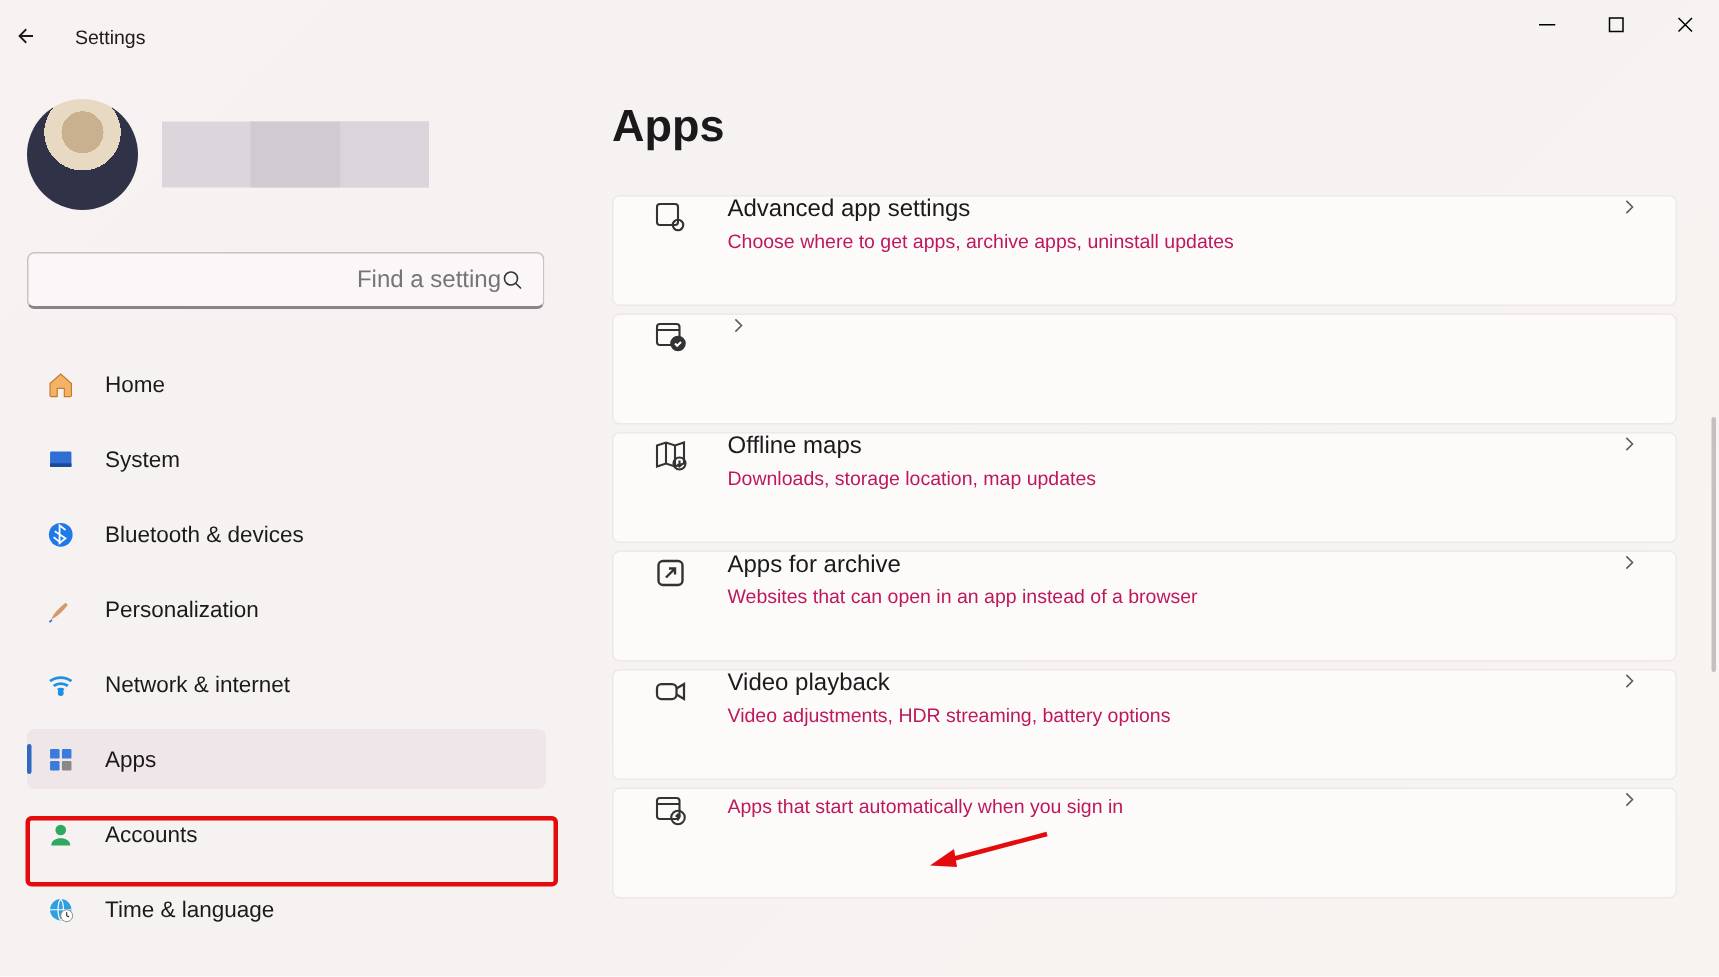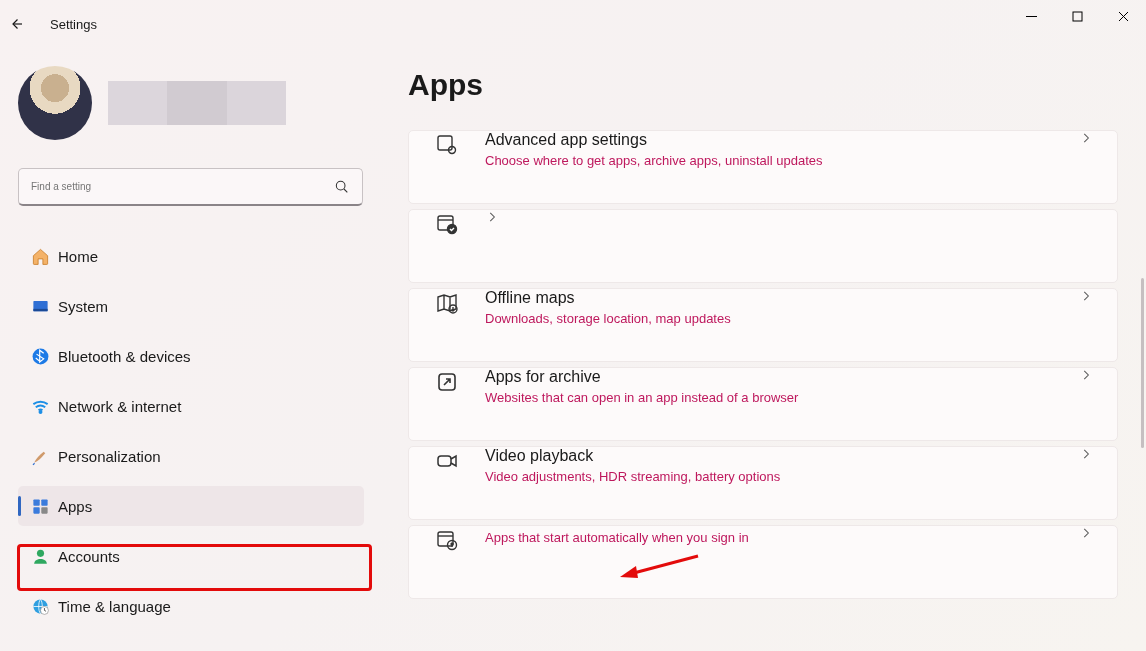--- a/index.html
+++ b/index.html
@@ -77,31 +77,32 @@
     display: flex;
     align-items: center;
     padding: 0 12px;
     background: #fbf7f8;
     margin-bottom: 30px;
   }
   .search-box input {
     flex: 1;
     border: none;
     background: transparent;
-    font-size: 10px;
+    font-size: 16px;
     outline: none;
     color: #5a5a5a;
+    text-align: right;
   }
 
   .nav { list-style: none; }
   .nav-item {
     height: 40px;
     display: flex;
     align-items: center;
-    gap: 8px;
+    gap: 20px;
     padding: 0 12px;
     border-radius: 5px;
     cursor: pointer;
     margin-bottom: 10px;
     font-size: 15px;
     width: 346px;
     position: relative;
   }
   .nav-item.selected {
     background: #eee6e8;
@@ -251,38 +252,38 @@
         <span class="nav-icon">
           <svg width="19" height="19" viewBox="0 0 24 24">
               <circle cx="12" cy="12" r="10" fill="#1d7ae6"></circle>
               <path d="M11 5v14l5-4-9-6m9-1l-5-4v14l-5-4" stroke="#fff" stroke-width="1.5" fill="none"></path>
             </svg>
         </span>
         <span>Bluetooth &amp; devices</span>
       </li>
       <li class="nav-item">
         <span class="nav-icon">
+          <svg width="19" height="19" viewBox="0 0 24 24">
+              <path d="M4 20c2-5 6-9 12-14l2 2c-5 6-9 10-14 12z" fill="#d09a6b"></path>
+              <path d="M4 20l-2 2 1 1 2-2" fill="#2a6bd0"></path>
+            </svg>
+        </span>
+        <span>Personalization</span>
+      </li>
+      <li class="nav-item">
+        <span class="nav-icon">
           <svg width="19" height="19" viewBox="0 0 24 24" fill="none" stroke="#1d8fe6" stroke-width="2.4">
               <path d="M3 9a15 15 0 0118 0"></path>
               <path d="M6 13a10 10 0 0112 0"></path>
               <path d="M9.5 16.5a5 5 0 015 0"></path>
               <circle cx="12" cy="19" r="1.3" fill="#1d8fe6"></circle>
             </svg>
         </span>
         <span>Network &amp; internet</span>
       </li>
-      <li class="nav-item">
-        <span class="nav-icon">
-          <svg width="19" height="19" viewBox="0 0 24 24">
-              <path d="M4 20c2-5 6-9 12-14l2 2c-5 6-9 10-14 12z" fill="#d09a6b"></path>
-              <path d="M4 20l-2 2 1 1 2-2" fill="#2a6bd0"></path>
-            </svg>
-        </span>
-        <span>Personalization</span>
-      </li>
       <li class="nav-item selected">
         <span class="nav-icon">
           <svg width="19" height="19" viewBox="0 0 24 24">
               <rect x="3" y="3" width="8" height="8" rx="1" fill="#3a7bdc"></rect>
               <rect x="13" y="3" width="8" height="8" rx="1" fill="#3a7bdc"></rect>
               <rect x="3" y="13" width="8" height="8" rx="1" fill="#3a7bdc"></rect>
               <rect x="13" y="13" width="8" height="8" rx="1" fill="#888"></rect>
             </svg>
         </span>
         <span>Apps</span>

